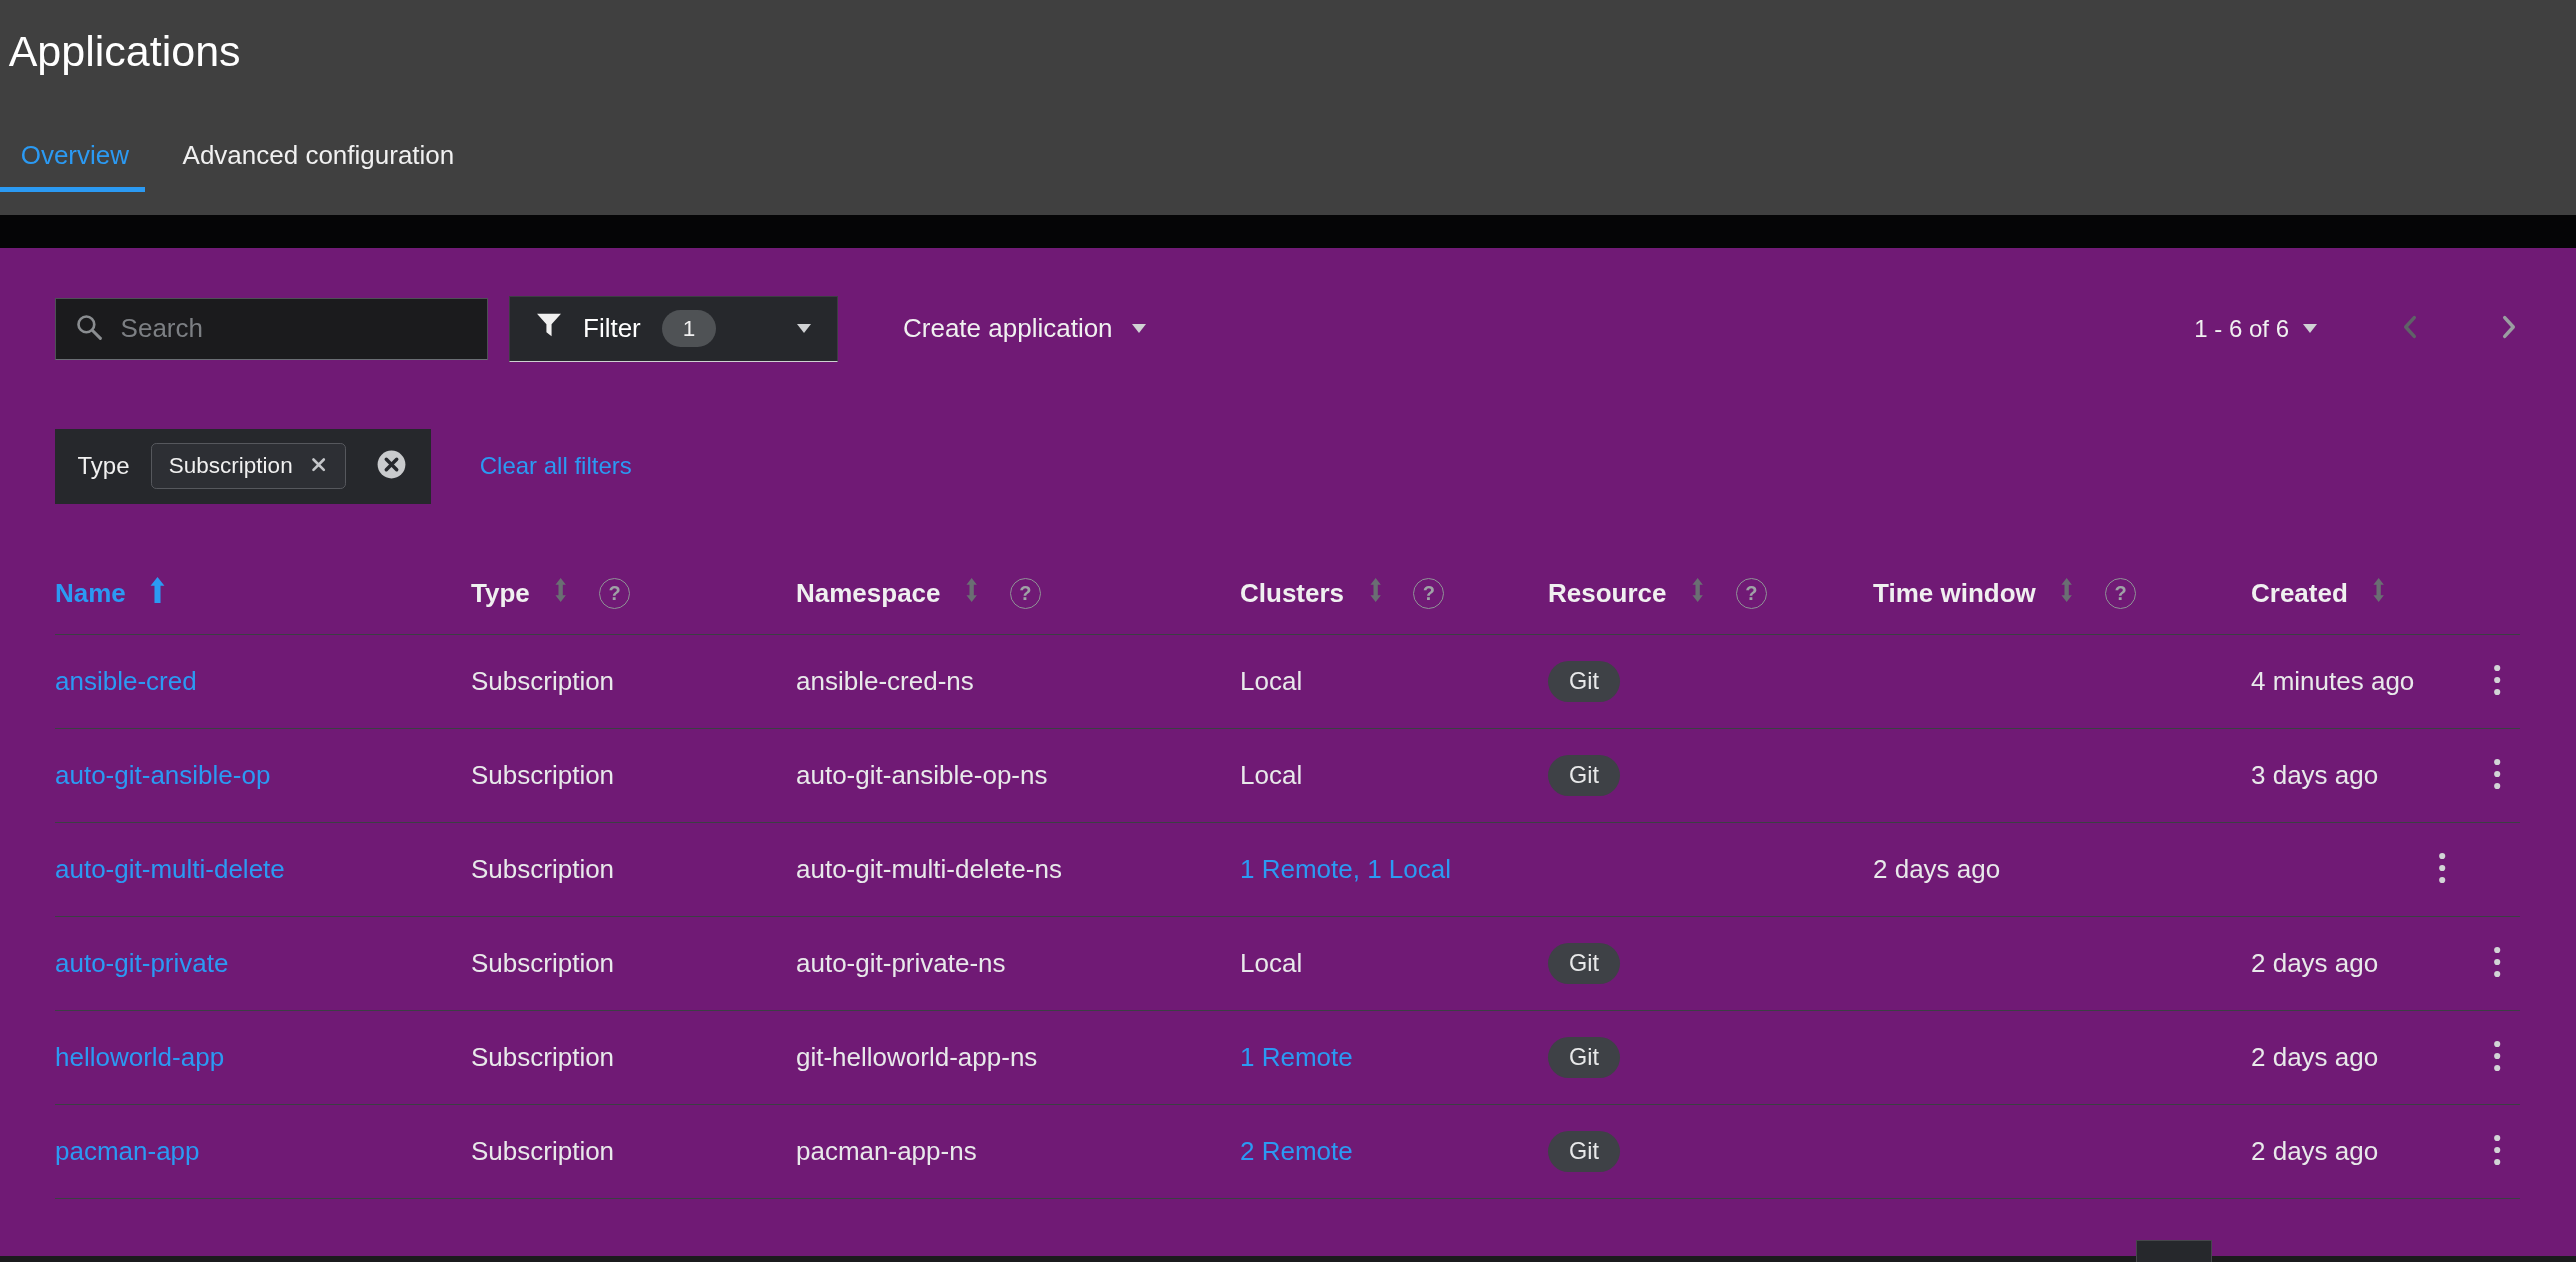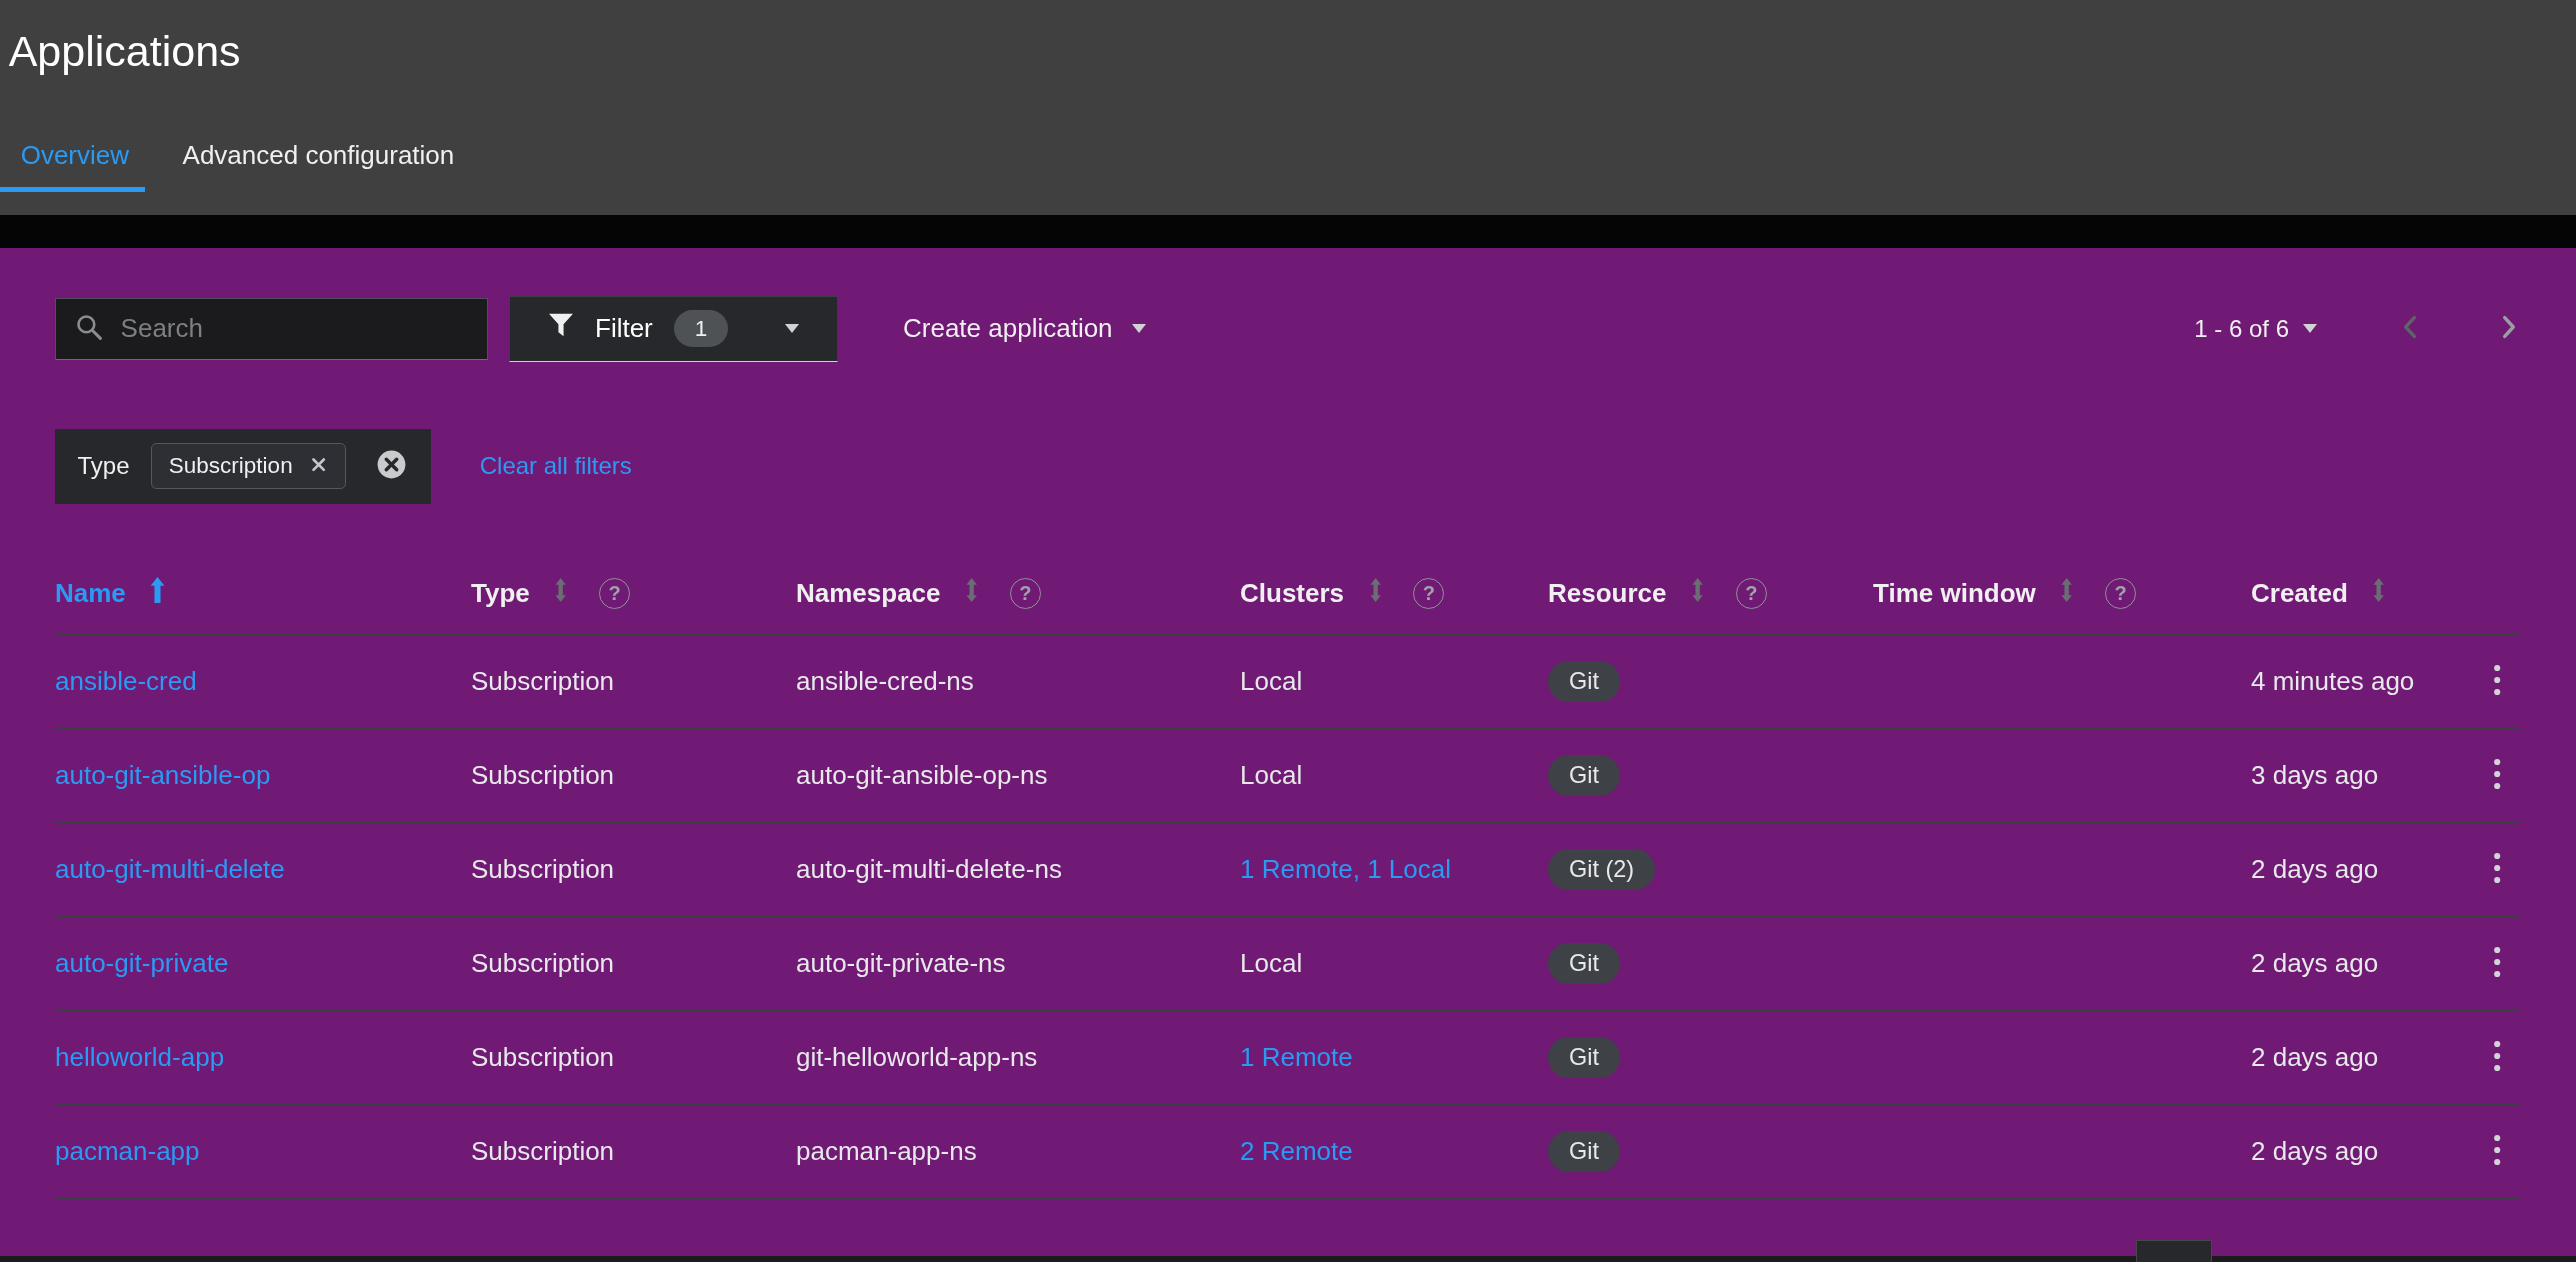--- a/index.html
+++ b/index.html
@@ -22,21 +22,21 @@
 
   
   .content { background: #701a75; height: 1008px; padding: 48px 55px 0; }
 
   
   .toolbar { display: flex; align-items: center; }
   .search { width: 433px; height: 62px; border: 0.9px solid #4d5054; border-bottom-color: #6a6e73; background: #1b1b1d; display: flex; align-items: center; padding: 0 19px; }
   .search input { background: transparent; border: 0; outline: 0; color: #e8e9ea; font-size: 26px; width: 100%; margin-left: 15.6px; font-family: inherit; }
   .search input::placeholder { color: #7c7f83; }
 
-  .filter-toggle { margin-left: 21px; height: 66px; min-width: 329px; background: #26282c; border: 0.9px solid #3c3e42; border-bottom: 1.7px solid #cfd1d3; display: flex; align-items: center; gap: 21px; padding: 0 38px; font-size: 26px; color: #ffffff; cursor: pointer; font-family: inherit; }
+  .filter-toggle { margin-left: 21px; height: 66px; min-width: 329px; background: #26282c; border: 0.9px solid #3c3e42; border-bottom: 1.7px solid #cfd1d3; display: flex; align-items: center; gap: 21px; padding: 0 26px; font-size: 26px; color: #ffffff; cursor: pointer; font-family: inherit; }
   .badge { background: #4f5255; color: #f0f0f0; border-radius: 35px; padding: 3.5px 21px; font-size: 22.5px; line-height: 29.5px; }
   .caret { width: 0; height: 0; border-left: 7.8px solid transparent; border-right: 7.8px solid transparent; border-top: 9.5px solid #d0d2d4; display: inline-block; }
   .filter-toggle .caret { margin-left: auto; }
 
   .create-toggle { margin-left: 59px; background: none; border: 0; color: #f0f0f0; font-size: 26px; display: flex; align-items: center; gap: 19px; cursor: pointer; font-family: inherit; }
 
   .pagination { margin-left: auto; display: flex; align-items: center; }
   .page-range { background: none; border: 0; color: #f0f0f0; font-size: 24px; display: flex; align-items: center; gap: 14px; cursor: pointer; font-family: inherit; }
   .nav-btn { background: none; border: 0; padding: 0; margin-left: 75px; cursor: default; display: flex; align-items: center; }
 
@@ -265,21 +265,20 @@
                   </svg>
         </span>
       </button>
     </div>
   </div>
           <div class="tr">
     <div class="td"><a class="cell-link">auto-git-multi-delete</a></div>
     <div class="td">Subscription</div>
     <div class="td">auto-git-multi-delete-ns</div>
     <div class="td"><span class="cell-link">1 Remote, 1 Local</span></div>
-    <div class="td"><span class="pill">Git (2)</span></div>
     <div class="td"></div>
     <div class="td">2 days ago</div>
     <div class="td td-actions">
       <button class="kebab">
         <span>
           <svg width="10.4" height="36" viewBox="0 0 12 42">
                     <circle cx="6" cy="7" r="3.6" fill="#d2d4d6"></circle>
                     <circle cx="6" cy="21" r="3.6" fill="#d2d4d6"></circle>
                     <circle cx="6" cy="35" r="3.6" fill="#d2d4d6"></circle>
                   </svg>

